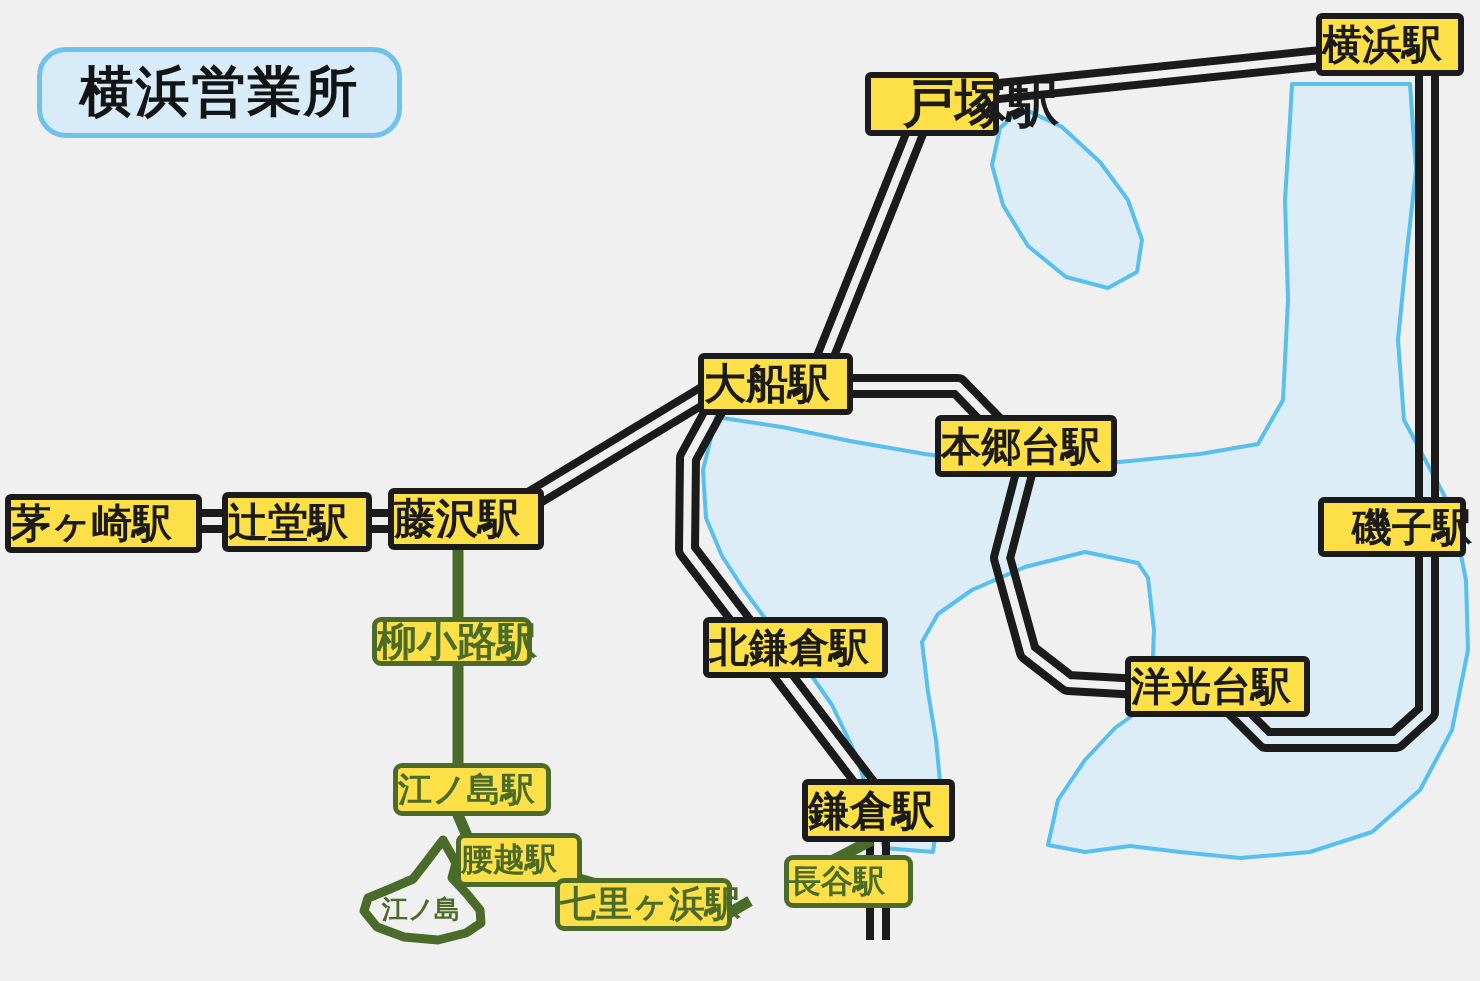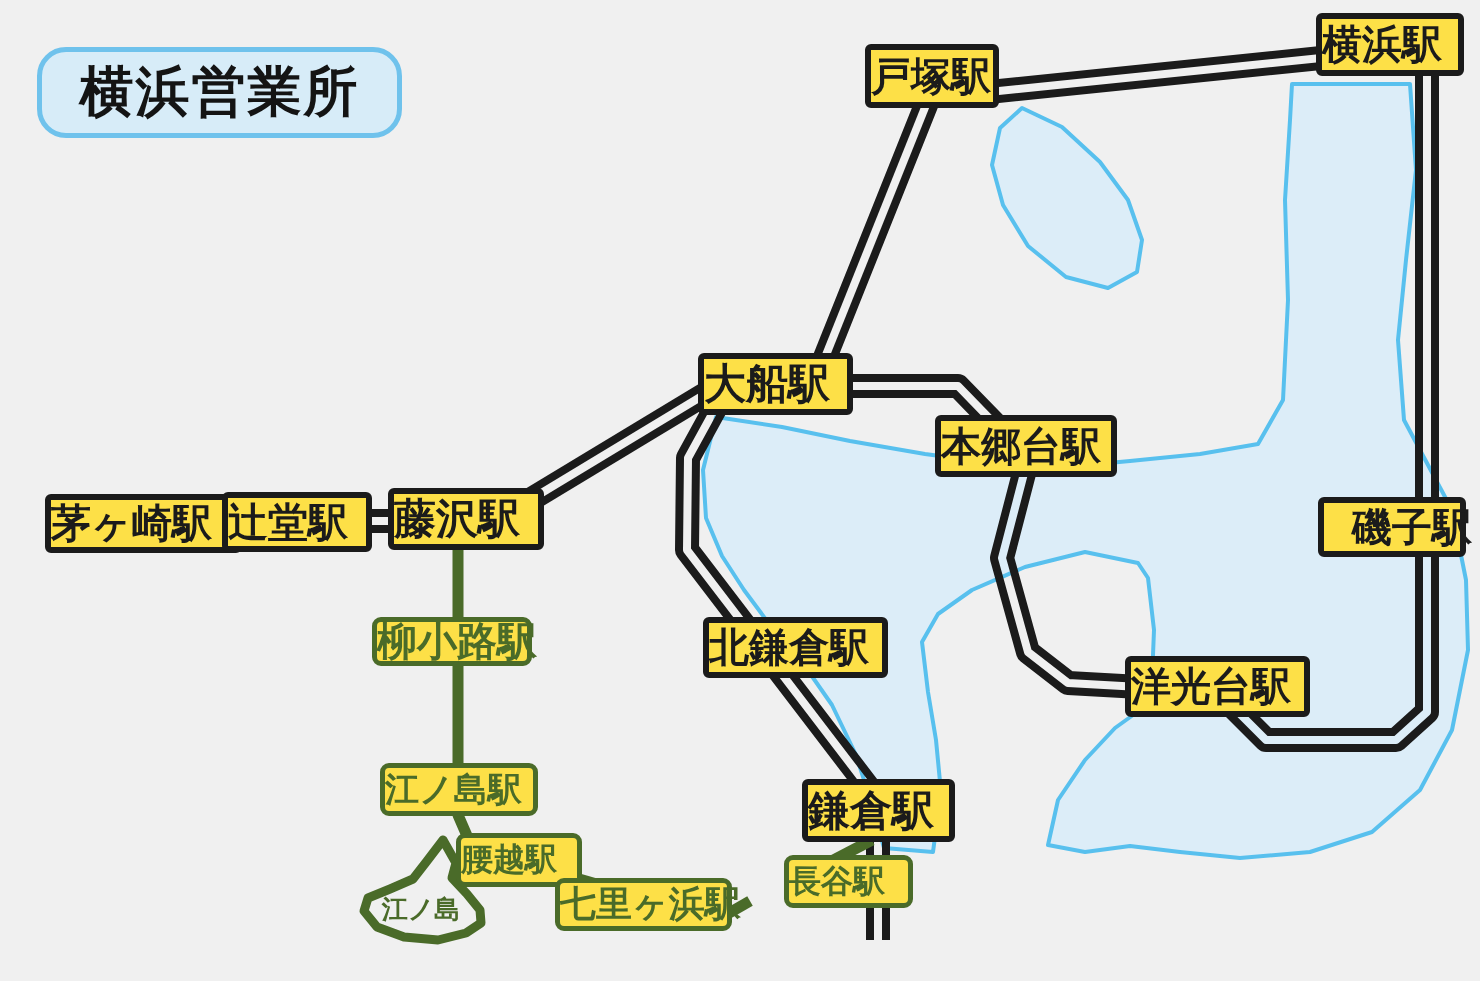--- a/index.html
+++ b/index.html
@@ -78,33 +78,33 @@
     <path fill="#f0f0f0" stroke="#4a6b29" stroke-width="9" stroke-linejoin="round" d="M 443 840 L 456 863 L 452 878 L 467 894 L 480 910 L 481 923 L 466 933
          L 438 940 L 404 937 L 377 927 L 364 911 L 368 898 L 390 889 L 413 879 L 427 861 Z"></path>
     <text x="421" y="918" text-anchor="middle" font-size="26" font-weight="bold" fill="#4a6b29">江ノ島</text>
   </svg>
 
   <div class="title-box">
     <span>横浜営業所</span>
   </div>
 
   <div id="stations-layer">
-      <div class="station jr" style="left: 5px; top: 494px; width: 197px; height: 59px; font-size: 40px; margin-left: 40px;">
+      <div class="station jr" style="left: 5px; top: 494px; width: 197px; height: 59px; font-size: 40px;">
         <span>茅ヶ崎駅</span>
       </div>
       <div class="station jr" style="left: 222px; top: 492px; width: 150px; height: 60px; font-size: 40px;">
         <span>辻堂駅</span>
       </div>
       <div class="station jr" style="left: 388px; top: 488px; width: 156px; height: 62px; font-size: 42px;">
         <span>藤沢駅</span>
       </div>
       <div class="station jr" style="left: 698px; top: 353px; width: 155px; height: 62px; font-size: 42px;">
         <span>大船駅</span>
       </div>
-      <div class="station jr" style="left: 865px; top: 44px; width: 134px; height: 64px; font-size: 40px;">
+      <div class="station jr" style="left: 865px; top: 72px; width: 134px; height: 64px; font-size: 52px; padding-left: 32px;">
         <span>戸塚駅</span>
       </div>
       <div class="station jr" style="left: 1316px; top: 13px; width: 148px; height: 63px; font-size: 40px;">
         <span>横浜駅</span>
       </div>
       <div class="station jr" style="left: 935px; top: 415px; width: 182px; height: 62px; font-size: 40px;">
         <span>本郷台駅</span>
       </div>
       <div class="station jr" style="left: 1318px; top: 497px; width: 148px; height: 60px; font-size: 40px; padding-left: 28px;">
         <span>磯子駅</span>
@@ -114,21 +114,21 @@
       </div>
       <div class="station jr" style="left: 703px; top: 617px; width: 185px; height: 61px; font-size: 40px;">
         <span>北鎌倉駅</span>
       </div>
       <div class="station jr" style="left: 802px; top: 779px; width: 153px; height: 63px; font-size: 42px;">
         <span>鎌倉駅</span>
       </div>
       <div class="station enoden" style="left: 372px; top: 617px; width: 160px; height: 49px; font-size: 40px;">
         <span>柳小路駅</span>
       </div>
-      <div class="station enoden" style="left: 380px; top: 763px; width: 158px; height: 53px; font-size: 34px;">
+      <div class="station enoden" style="left: 393px; top: 763px; width: 158px; height: 53px; font-size: 34px;">
         <span>江ノ島駅</span>
       </div>
       <div class="station enoden" style="left: 456px; top: 833px; width: 126px; height: 54px; font-size: 32px;">
         <span>腰越駅</span>
       </div>
       <div class="station enoden" style="left: 555px; top: 878px; width: 177px; height: 53px; font-size: 36px;">
         <span>七里ヶ浜駅</span>
       </div>
       <div class="station enoden" style="left: 737px; top: 855px; width: 129px; height: 53px; font-size: 32px; margin-left: 47px;">
         <span>長谷駅</span>

